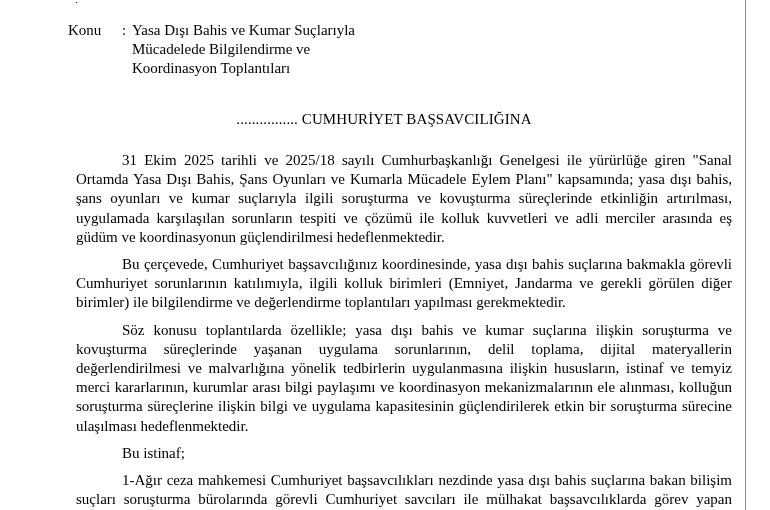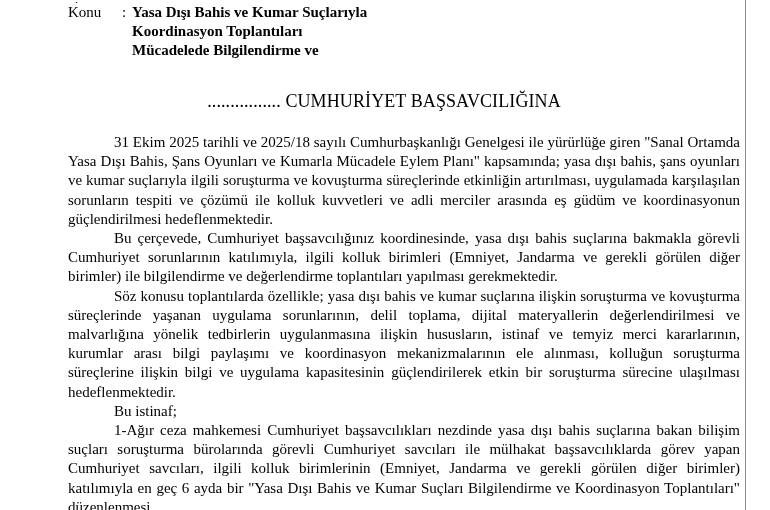--- a/index.html
+++ b/index.html
@@ -48,57 +48,56 @@
     color: #000;
     margin-left: 6px;
     letter-spacing: .2px;
   }
 
   
   .konu-block {
     display: flex;
     font-size: 15px;
     line-height: 19px;
-    margin-top: 0;
+    margin-top: 18px;
   }
   .konu-label {
     width: 54px;
     flex: 0 0 54px;
     white-space: nowrap;
   }
   .konu-colon {
     width: 10px;
     flex: 0 0 10px;
   }
   .konu-lines {
     flex: 1 1 auto;
   }
   .konu-lines div {
     white-space: nowrap;
-    font-weight: bold;
   }
 
   
   .addressee {
     text-align: center;
-    font-size: 18px;
+    font-size: 15px;
     line-height: 19px;
     margin-top: 32px;
     margin-right: 40px;
     letter-spacing: .1px;
   }
 
   
   .body-text {
     margin-top: 22px;
     font-size: 15px;
     line-height: 19.2px;
   }
   p.para {
-    margin: 0;
+    margin: 8px;
     text-align: justify;
     text-indent: 46px;
     text-justify: inter-word;
   }
   
 </style>
 </head>
 <body>
 
 <div class="page">
@@ -107,22 +106,22 @@
 
   <div class="content">
 
     <div class="clipped-top">İlgi : 31/10/2025 tarihli ve 2025/18 sayılı Cumhurbaşkanlığı Genelgesi.</div>
 
     <div class="konu-block">
       <div class="konu-label">Konu</div>
       <div class="konu-colon">:</div>
       <div class="konu-lines">
         <div>Yasa Dışı Bahis ve Kumar Suçlarıyla</div>
+        <div>Mücadelede Bilgilendirme ve</div>
         <div>Koordinasyon Toplantıları</div>
-        <div>Mücadelede Bilgilendirme ve</div>
       </div>
     </div>
 
     <div class="addressee">................ CUMHURİYET BAŞSAVCILIĞINA</div>
 
     <div class="body-text">
 
       <p class="para">31 Ekim 2025 tarihli ve 2025/18 sayılı Cumhurbaşkanlığı Genelgesi ile yürürlüğe giren "Sanal Ortamda Yasa Dışı Bahis, Şans Oyunları ve Kumarla Mücadele Eylem Planı" kapsamında; yasa dışı bahis, şans oyunları ve kumar suçlarıyla ilgili soruşturma ve kovuşturma süreçlerinde etkinliğin artırılması, uygulamada karşılaşılan sorunların tespiti ve çözümü ile kolluk kuvvetleri ve adli merciler arasında eş güdüm ve koordinasyonun güçlendirilmesi hedeflenmektedir.</p>
       <p class="para">Bu çerçevede, Cumhuriyet başsavcılığınız koordinesinde, yasa dışı bahis suçlarına bakmakla görevli Cumhuriyet sorunlarının katılımıyla, ilgili kolluk birimleri (Emniyet, Jandarma ve gerekli görülen diğer birimler) ile bilgilendirme ve değerlendirme toplantıları yapılması gerekmektedir.</p>
       <p class="para">Söz konusu toplantılarda özellikle; yasa dışı bahis ve kumar suçlarına ilişkin soruşturma ve kovuşturma süreçlerinde yaşanan uygulama sorunlarının, delil toplama, dijital materyallerin değerlendirilmesi ve malvarlığına yönelik tedbirlerin uygulanmasına ilişkin hususların, istinaf ve temyiz merci kararlarının, kurumlar arası bilgi paylaşımı ve koordinasyon mekanizmalarının ele alınması, kolluğun soruşturma süreçlerine ilişkin bilgi ve uygulama kapasitesinin güçlendirilerek etkin bir soruşturma sürecine ulaşılması hedeflenmektedir.</p>

